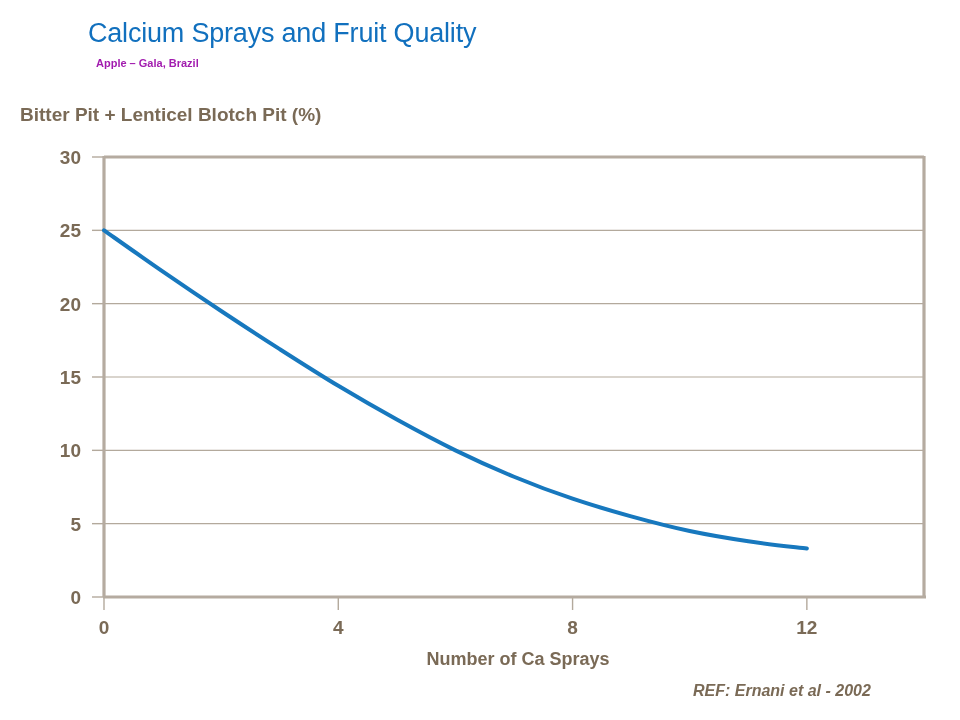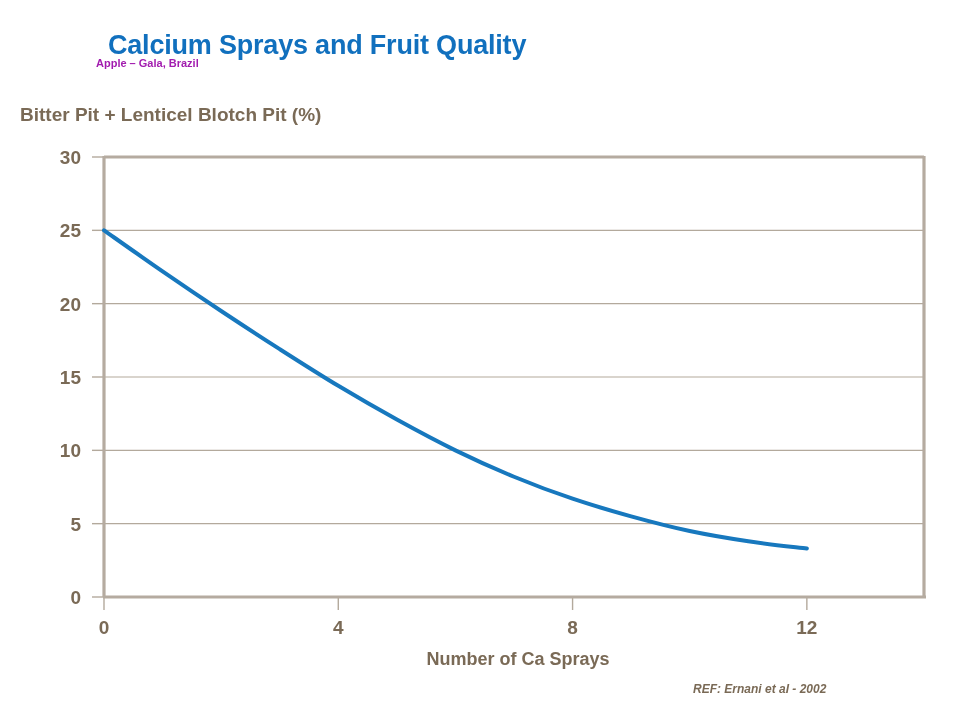--- a/index.html
+++ b/index.html
@@ -12,28 +12,27 @@
     height: 720px;
     position: relative;
     overflow: hidden;
     font-family: "Liberation Sans", sans-serif;
     -webkit-font-smoothing: antialiased;
   }
 
   
   #chart-title {
     position: absolute;
-    left: 108px;
+    left: 88px;
     top: 18px;
     font-size: 27px;
-    font-weight: bold;
+    font-weight: normal;
     color: #1170be;
     letter-spacing: -0.2px;
     white-space: nowrap;
-    margin-top: 12px;
   }
   #chart-subtitle {
     position: absolute;
     left: 96px;
     top: 57px;
     font-size: 11px;
     font-weight: bold;
     color: #a21caf;
     white-space: nowrap;
   }
@@ -43,21 +42,21 @@
     top: 104px;
     font-size: 19px;
     font-weight: bold;
     color: #7a6a56;
     white-space: nowrap;
   }
   #reference-note {
     position: absolute;
     left: 693px;
     top: 682px;
-    font-size: 12px;
+    font-size: 16px;
     font-weight: bold;
     font-style: italic;
     color: #7a6a56;
     white-space: nowrap;
   }
 
   
   #plot-wrapper {
     position: absolute;
     left: 0;

